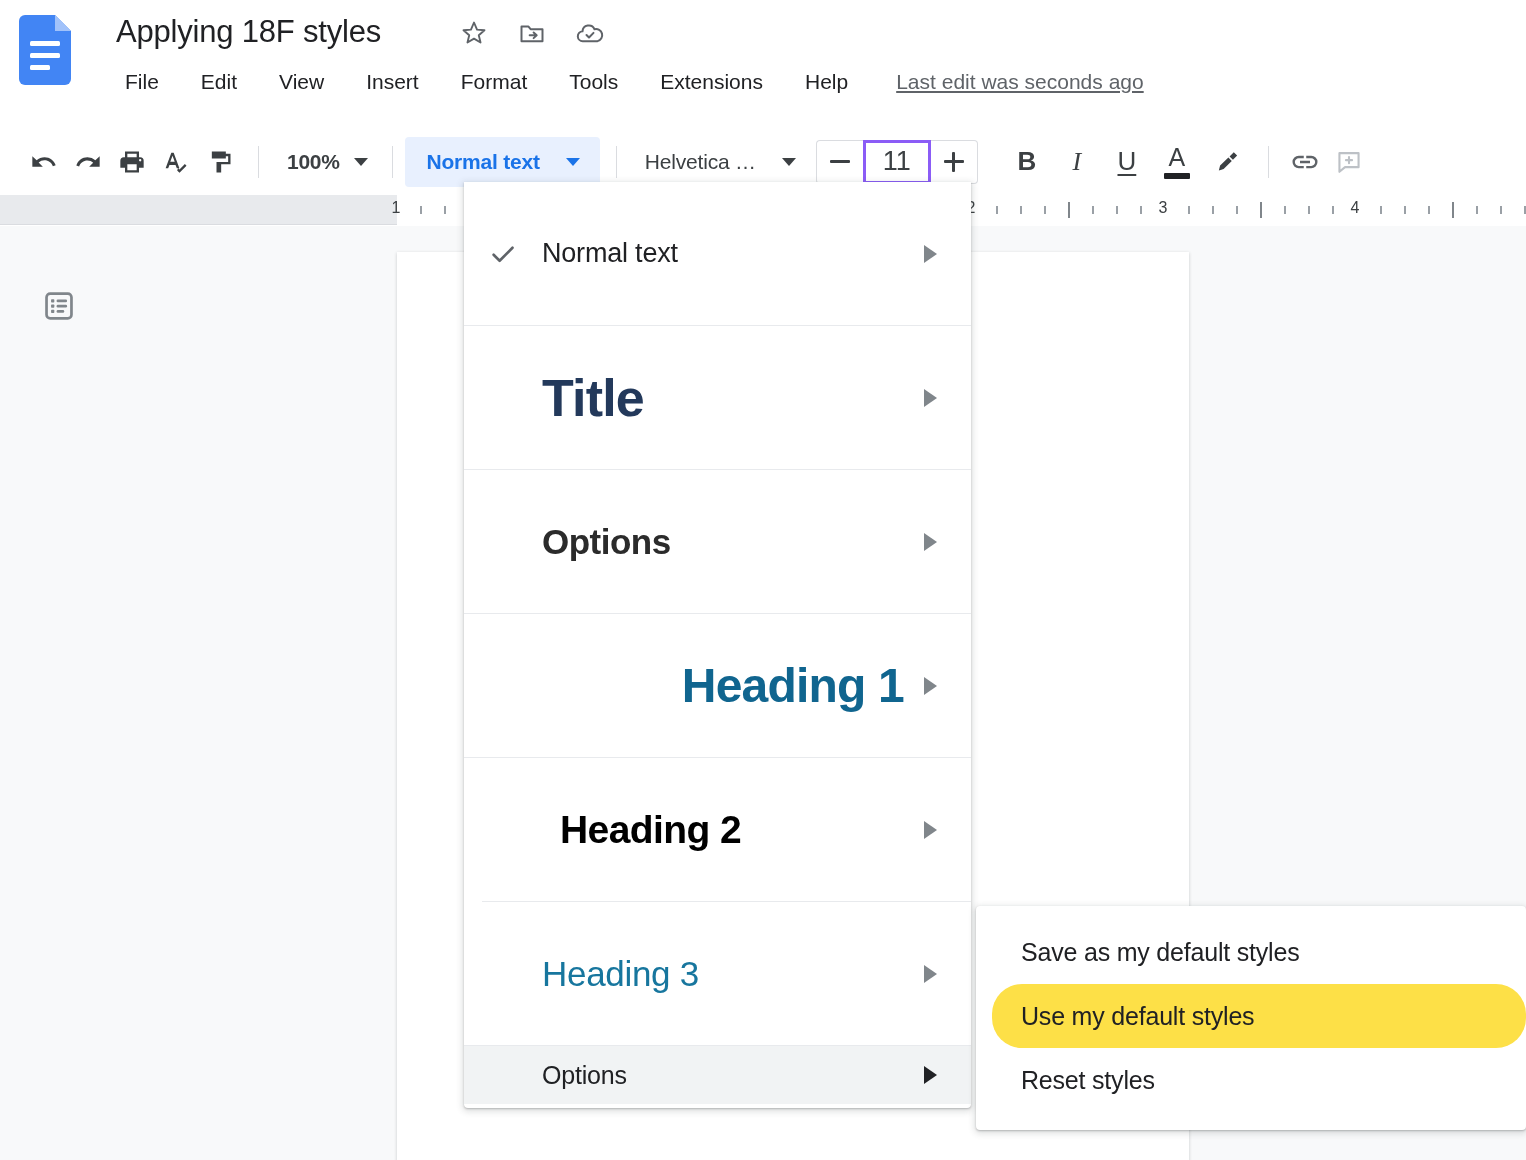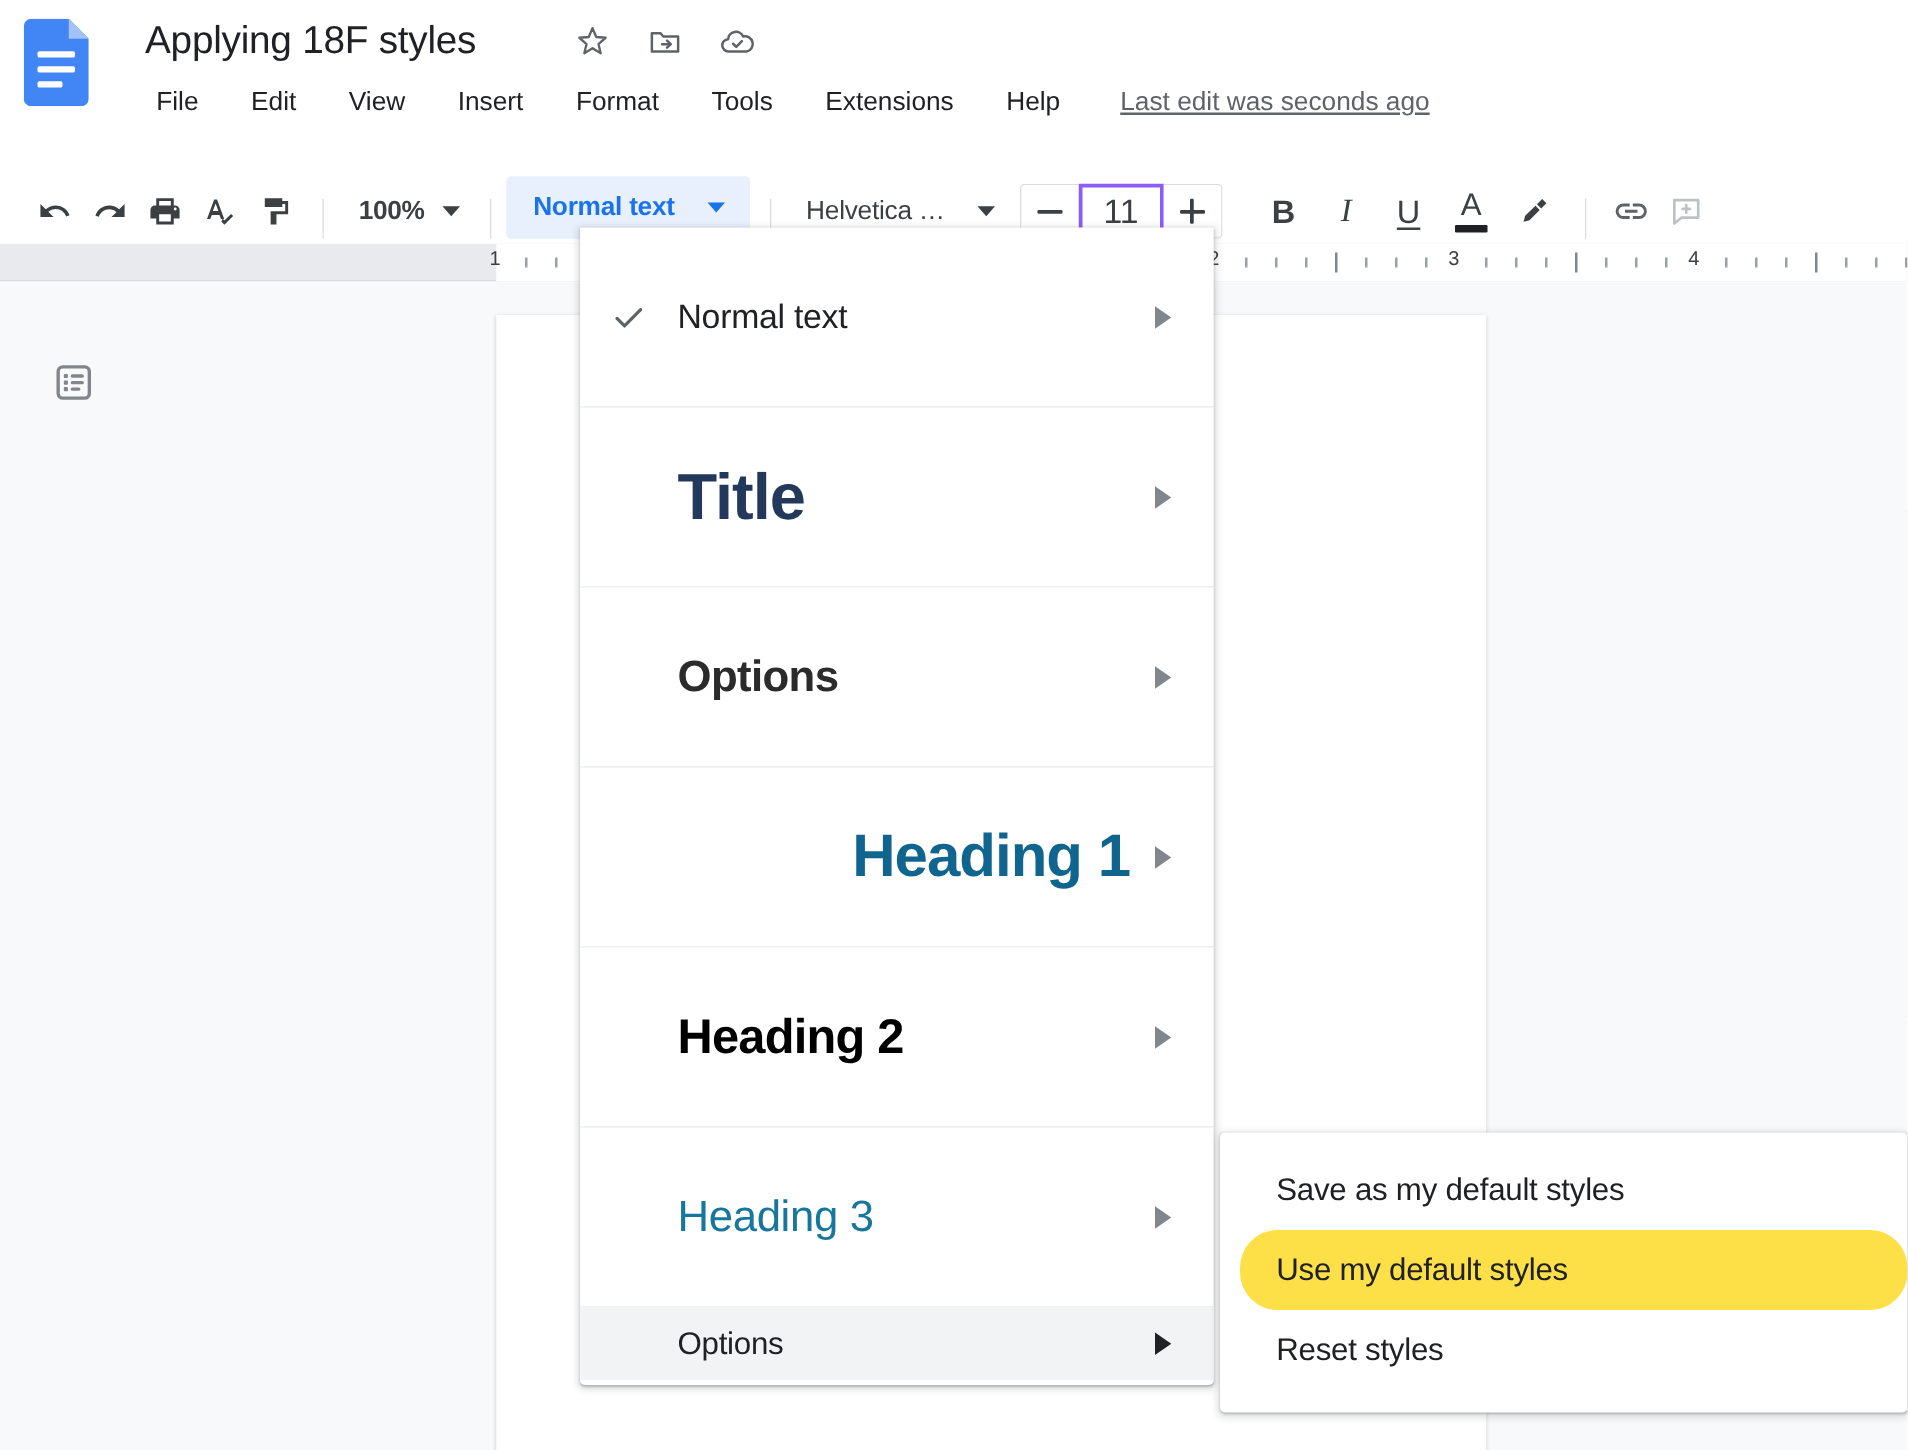--- a/index.html
+++ b/index.html
@@ -29,22 +29,22 @@
   .menu-item {
     font-size:21px; color:#202124; padding:4px 15px; cursor:pointer; white-space:nowrap;
     border-radius:4px;
   }
   .last-edit {
     font-size:21px; color:#5f6368; margin-left:21px; text-decoration:underline; cursor:pointer; white-space:nowrap;
   }
 
   
   .toolbar {
-    position:absolute; left:0; top:108px; width:1526px; height:83px;
-    background:#fff; display:flex; align-items:flex-end;
+    position:absolute; left:0; top:120px; width:1526px; height:83px;
+    background:#fff; display:flex; align-items:center;
   }
   .tb-btn {
     width:44px; height:44px; display:flex; align-items:center; justify-content:center;
     border-radius:4px; cursor:pointer; flex:none;
   }
   .tb-sep { width:1px; height:32px; background:#dadce0; flex:none; }
   .tb-zoom {
     height:44px; display:flex; align-items:center; gap:14px; padding:0 14px;
     border-radius:4px; cursor:pointer; flex:none;
   }
@@ -144,21 +144,21 @@
   .smenu-row.highlight .smenu-arrow { border-left-color:#202124; }
 
   .r-normal { height:144px; }
   .r-normal .smenu-label { font-size:27px; color:#202124; letter-spacing:-0.2px; }
   .r-title { height:144px; }
   .r-title .smenu-label { font-size:52px; font-weight:bold; color:#23395b; letter-spacing:-0.8px; }
   .r-subtitle { height:144px; }
   .r-subtitle .smenu-label { font-size:35px; font-weight:bold; color:#2b2b2b; letter-spacing:-0.5px; }
   .r-h1 { height:144px; }
   .r-h1 .smenu-label { font-size:48px; font-weight:bold; color:#10658f; letter-spacing:-0.8px;text-align:right; }
-  .r-h2 { height:144px; }
+  .r-h2 { height:144px;margin-left:18px; }
   .r-h2 .smenu-label { font-size:39px; font-weight:bold; color:#000000; letter-spacing:-0.6px; }
   .r-h3 { height:144px; }
   .r-h3 .smenu-label { font-size:35px; font-weight:normal; color:#17769e; letter-spacing:-0.3px; }
   .r-options { height:58px; }
   .r-options .smenu-label { font-size:25px; color:#202124; letter-spacing:-0.2px; }
 
   
   .submenu {
     position:absolute; left:976px; top:906px; width:550px;
     background:#ffffff; border-radius:4px;

